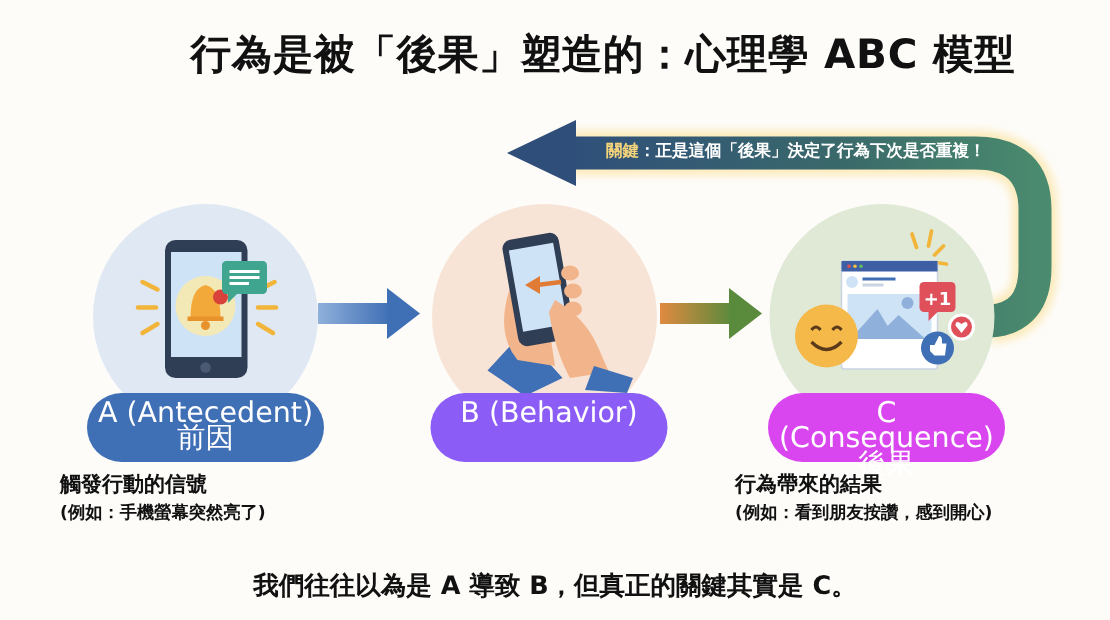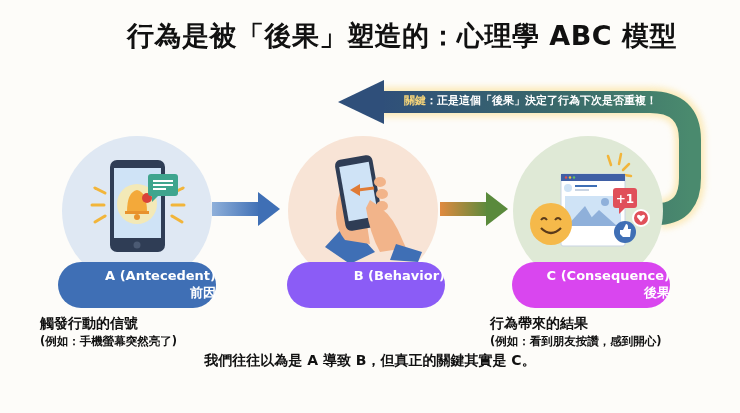--- a/index.html
+++ b/index.html
@@ -2,25 +2,25 @@
 <html><head>
 <meta charset="utf-8">
 <style>
   html,body{margin:0;padding:0;}
   body{width:740px;height:413px;background:#fdfcf9;font-family:"DejaVu Sans","Liberation Sans",sans-serif;position:relative;overflow:hidden;color:#111;}
   .title{position:absolute;left:0;top:18px;width:740px;text-align:center;font-size:27px;font-weight:bold;letter-spacing:0.5px;padding-left:32px;}
   .loop{position:absolute;left:0;top:0;width:740px;height:413px;}
   .loop-text{position:absolute;left:384px;top:93px;font-size:11px;font-weight:bold;color:#fff;white-space:nowrap;}
   .loop-text .key{color:#f3d37a;padding-left:20px;}
   .circle{position:absolute;border-radius:50%;}
-  .pill{position:absolute;border-radius:24px;color:#fff;text-align:right;font-weight:bold;font-size:13px;line-height:17px;padding-top:5px;box-sizing:border-box;}
+  .pill{position:absolute;border-radius:24px;color:#fff;text-align:center;font-weight:normal;font-size:19px;line-height:17px;padding-top:5px;box-sizing:border-box;}
   .desc{position:absolute;font-weight:bold;}
   .desc .main{font-size:14px;line-height:19px;}
   .desc .sub{font-size:11.5px;line-height:16px;}
-  .bottom{position:absolute;left:0;top:352px;width:740px;text-align:center;font-size:14px;font-weight:bold;}
+  .bottom{position:absolute;left:0;top:379px;width:740px;text-align:center;font-size:17px;font-weight:bold;}
   svg{position:absolute;overflow:visible;}
 </style>
 </head>
 <body>
 
 <div class="title">行為是被「後果」塑造的：心理學 ABC 模型</div>
 
 <svg class="loop" width="740" height="413">
   <defs>
     <linearGradient id="loopGrad" x1="0" x2="1" y1="0" y2="0">

